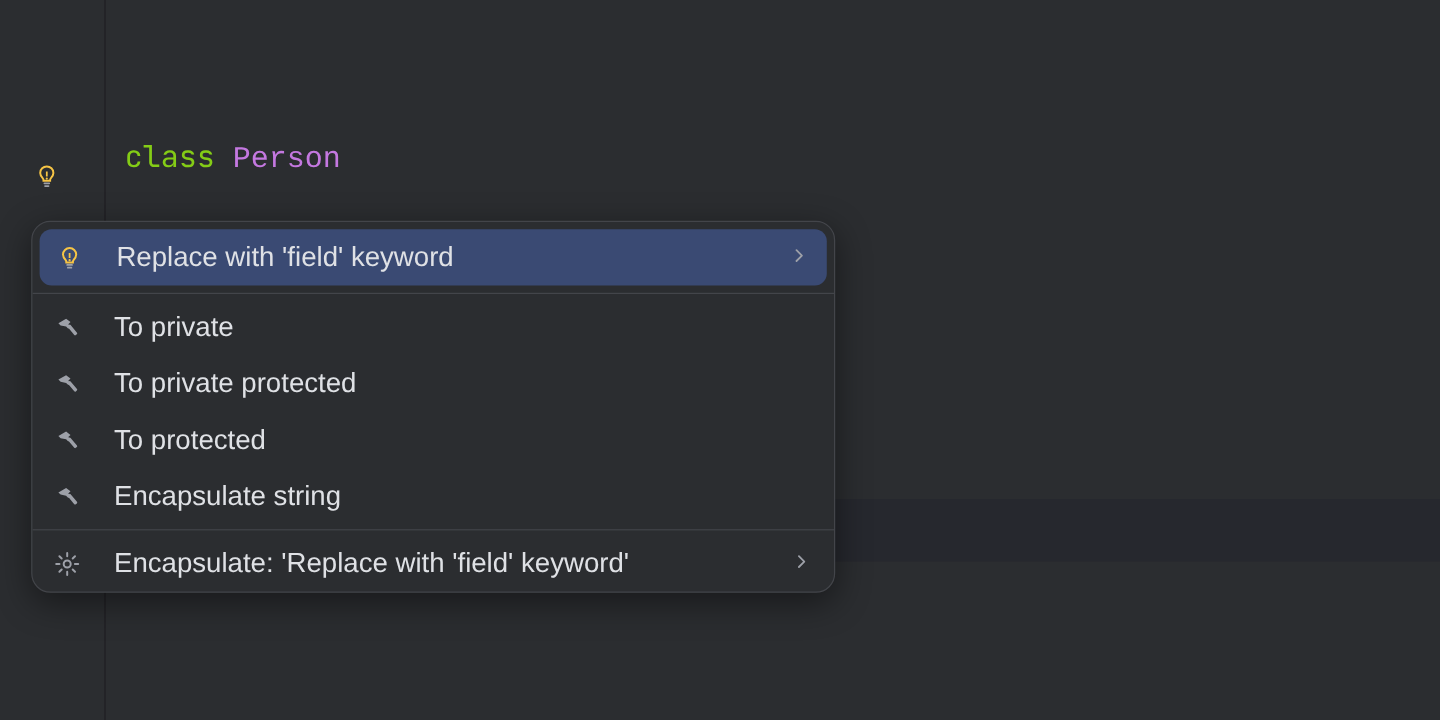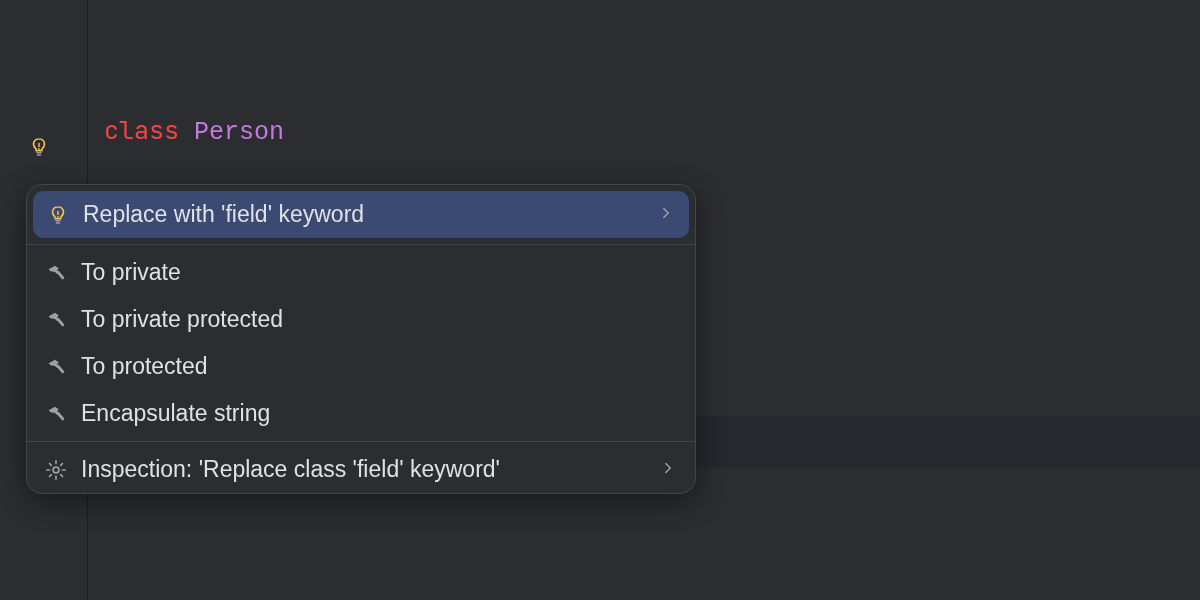--- a/index.html
+++ b/index.html
@@ -33,21 +33,21 @@
     line-height: 52px;
     white-space: pre;
   }
   .editor .line {
     padding-left: 16px;
     height: 52px;
   }
   .line.hl {
     background: #26282e;
   }
-  .kw   { color: #ef4444; }
+  .kw   { color: #84cc16; }
   .type { color: #c478e0; font-family: Liberation Mono, monospace; }
   .name { color: #8c8c9a; }
   .punc { color: #bcbec4; }
   .sel {
     background: #2a3a5a;
     color: #bcbec4;
     padding: 2px 0;
   }
 
   .popup {
@@ -59,21 +59,21 @@
     border-radius: 16px;
     box-shadow: 0 8px 28px rgba(0,0,0,0.45);
     overflow: hidden;
     color: #dfe1e5;
     font-size: 23px;
   }
   .popup .item {
     display: flex;
     align-items: center;
     padding: 10px 18px;
-    gap: 14px;
+    gap: 28px;
     position: relative;
   }
   .popup .item .label { flex: 1; }
   .popup .item.selected {
     background: #3a4a73;
     border-radius: 10px;
     margin: 6px;
     padding: 10px 14px;
   }
   .popup .sep {
@@ -168,18 +168,18 @@
       <span class="label">Encapsulate string</span>
     </div>
     <div class="sep"></div>
     <div class="item">
       <span class="icon">
         <svg viewBox="0 0 24 24" fill="none">
           <circle cx="12" cy="12" r="3.2" stroke="#9da0a8" stroke-width="1.8"></circle>
           <path d="M12 2v3M12 19v3M2 12h3M19 12h3M4.9 4.9l2.1 2.1M17 17l2.1 2.1M4.9 19.1l2.1-2.1M17 7l2.1-2.1" stroke="#9da0a8" stroke-width="1.8" stroke-linecap="round"></path>
         </svg>
       </span>
-      <span class="label">Inspection: 'Replace class 'field' keyword'</span>
+      <span class="label">Encapsulate: 'Replace with 'field' keyword'</span>
       <span class="chevron"><svg viewBox="0 0 24 24" width="18" height="18">
           <path d="M9 6l6 6-6 6" stroke="#9da0a8" stroke-width="2" fill="none" stroke-linecap="round" stroke-linejoin="round"></path>
         </svg></span>
     </div>
   </div>
 
 </body></html>

